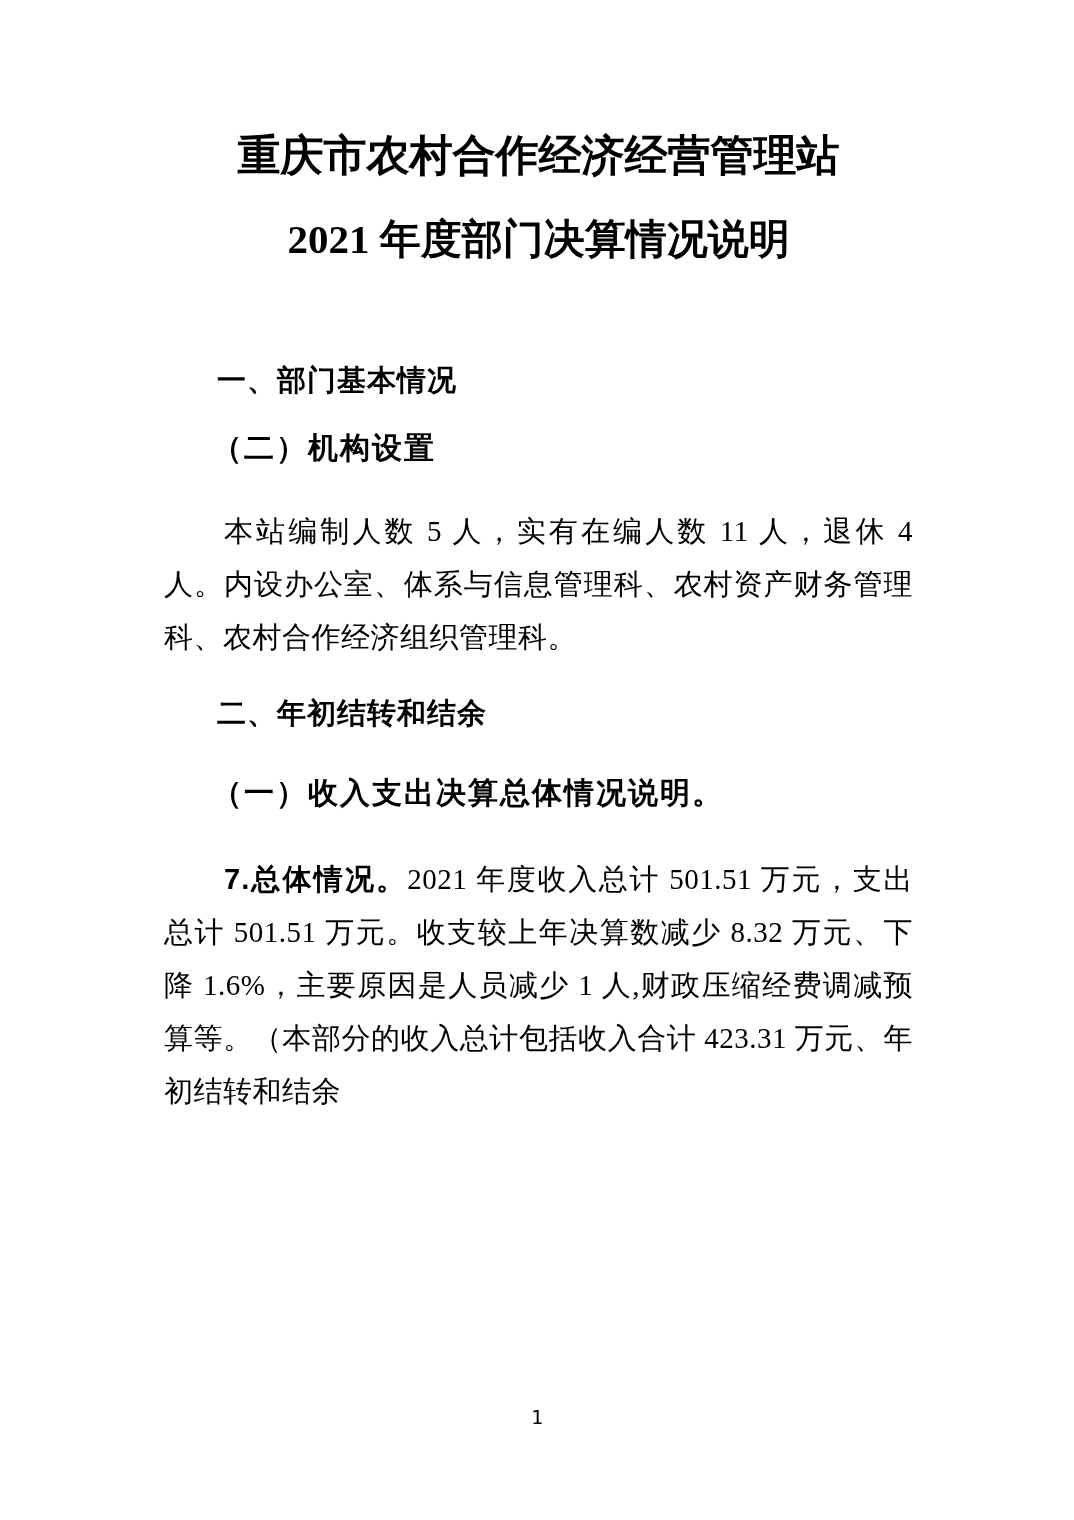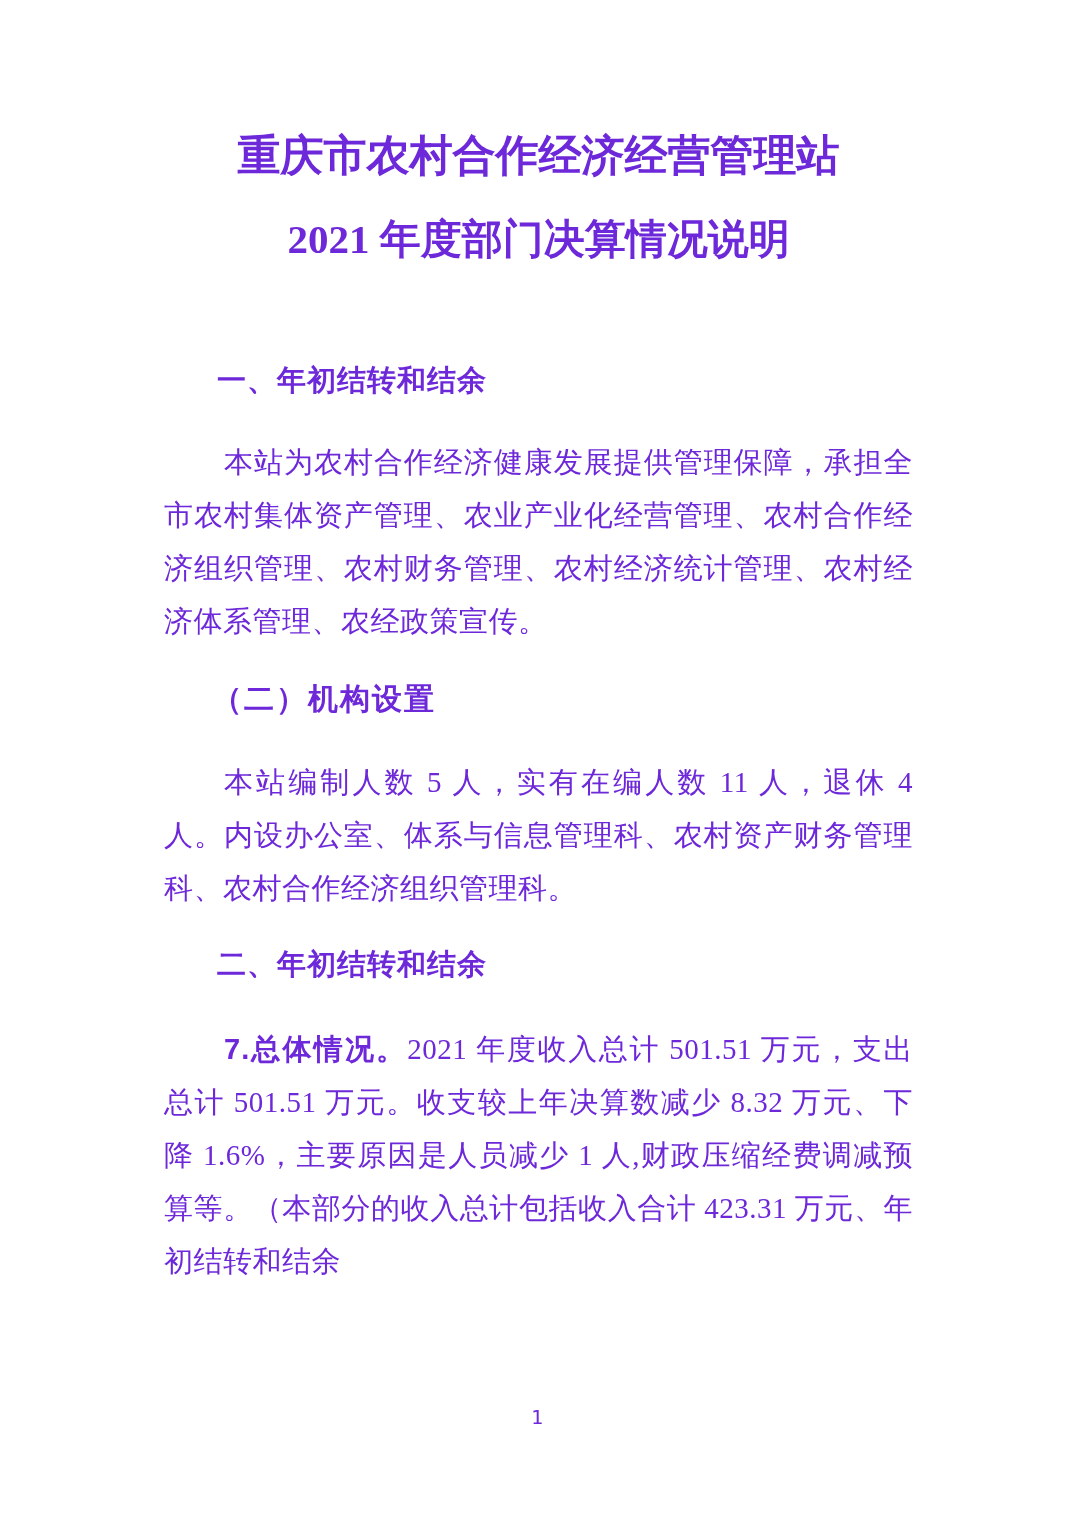--- a/index.html
+++ b/index.html
@@ -6,21 +6,21 @@
   html, body {
     margin: 0;
     padding: 0;
     background: #ffffff;
   }
   .page {
     position: relative;
     width: 1074px;
     height: 1520px;
     background: #ffffff;
-    color: #6d28d9;
+    color: #000000;
     margin: 0 auto;
     overflow: hidden;
     font-family: "Liberation Serif", serif;
   }
   .content {
     position: absolute;
     top: 0; left: 0; right: 0; bottom: 0;
     padding: 130px 161px 0 164px;
   }
   .doc-title-1 {
@@ -88,30 +88,30 @@
 </head>
 <body>
 
 <div class="page">
   <div class="content">
 
     <h1 class="doc-title-1">重庆市农村合作经济经营管理站</h1>
 
     <h1 class="doc-title-2">2021 年度部门决算情况说明</h1>
 
-    <h2 class="h-section first">一、年初结转和结余</h2>
+    <h2 class="h-section first">一、部门基本情况</h2>
 
 
-    <p class="para p1">本站为农村合作经济健康发展提供管理保障，承担全市农村集体资产管理、农业产业化经营管理、农村合作经济组织管理、农村财务管理、农村经济统计管理、农村经济体系管理、农经政策宣传。</p>
 
     <h3 class="h-sub organ">（二）机构设置</h3>
 
     <p class="para p2">本站编制人数 5 人，实有在编人数 11 人，退休 4 人。内设办公室、体系与信息管理科、农村资产财务管理科、农村合作经济组织管理科。</p>
 
     <h2 class="h-section second">二、年初结转和结余</h2>
 
+    <h3 class="h-sub overall">（一）收入支出决算总体情况说明。</h3>
 
     <p class="para p3"><span class="bold-lead">7.总体情况。</span><span>2021 年度收入总计 501.51 万元，支出总计 501.51 万元。收支较上年决算数减少 8.32 万元、下降 1.6%，主要原因是人员减少 1 人,财政压缩经费调减预算等。（本部分的收入总计包括收入合计 423.31 万元、年初结转和结余</span></p>
 
   </div>
 
   <div class="page-number">1</div>
 </div>
 
 </body></html>

